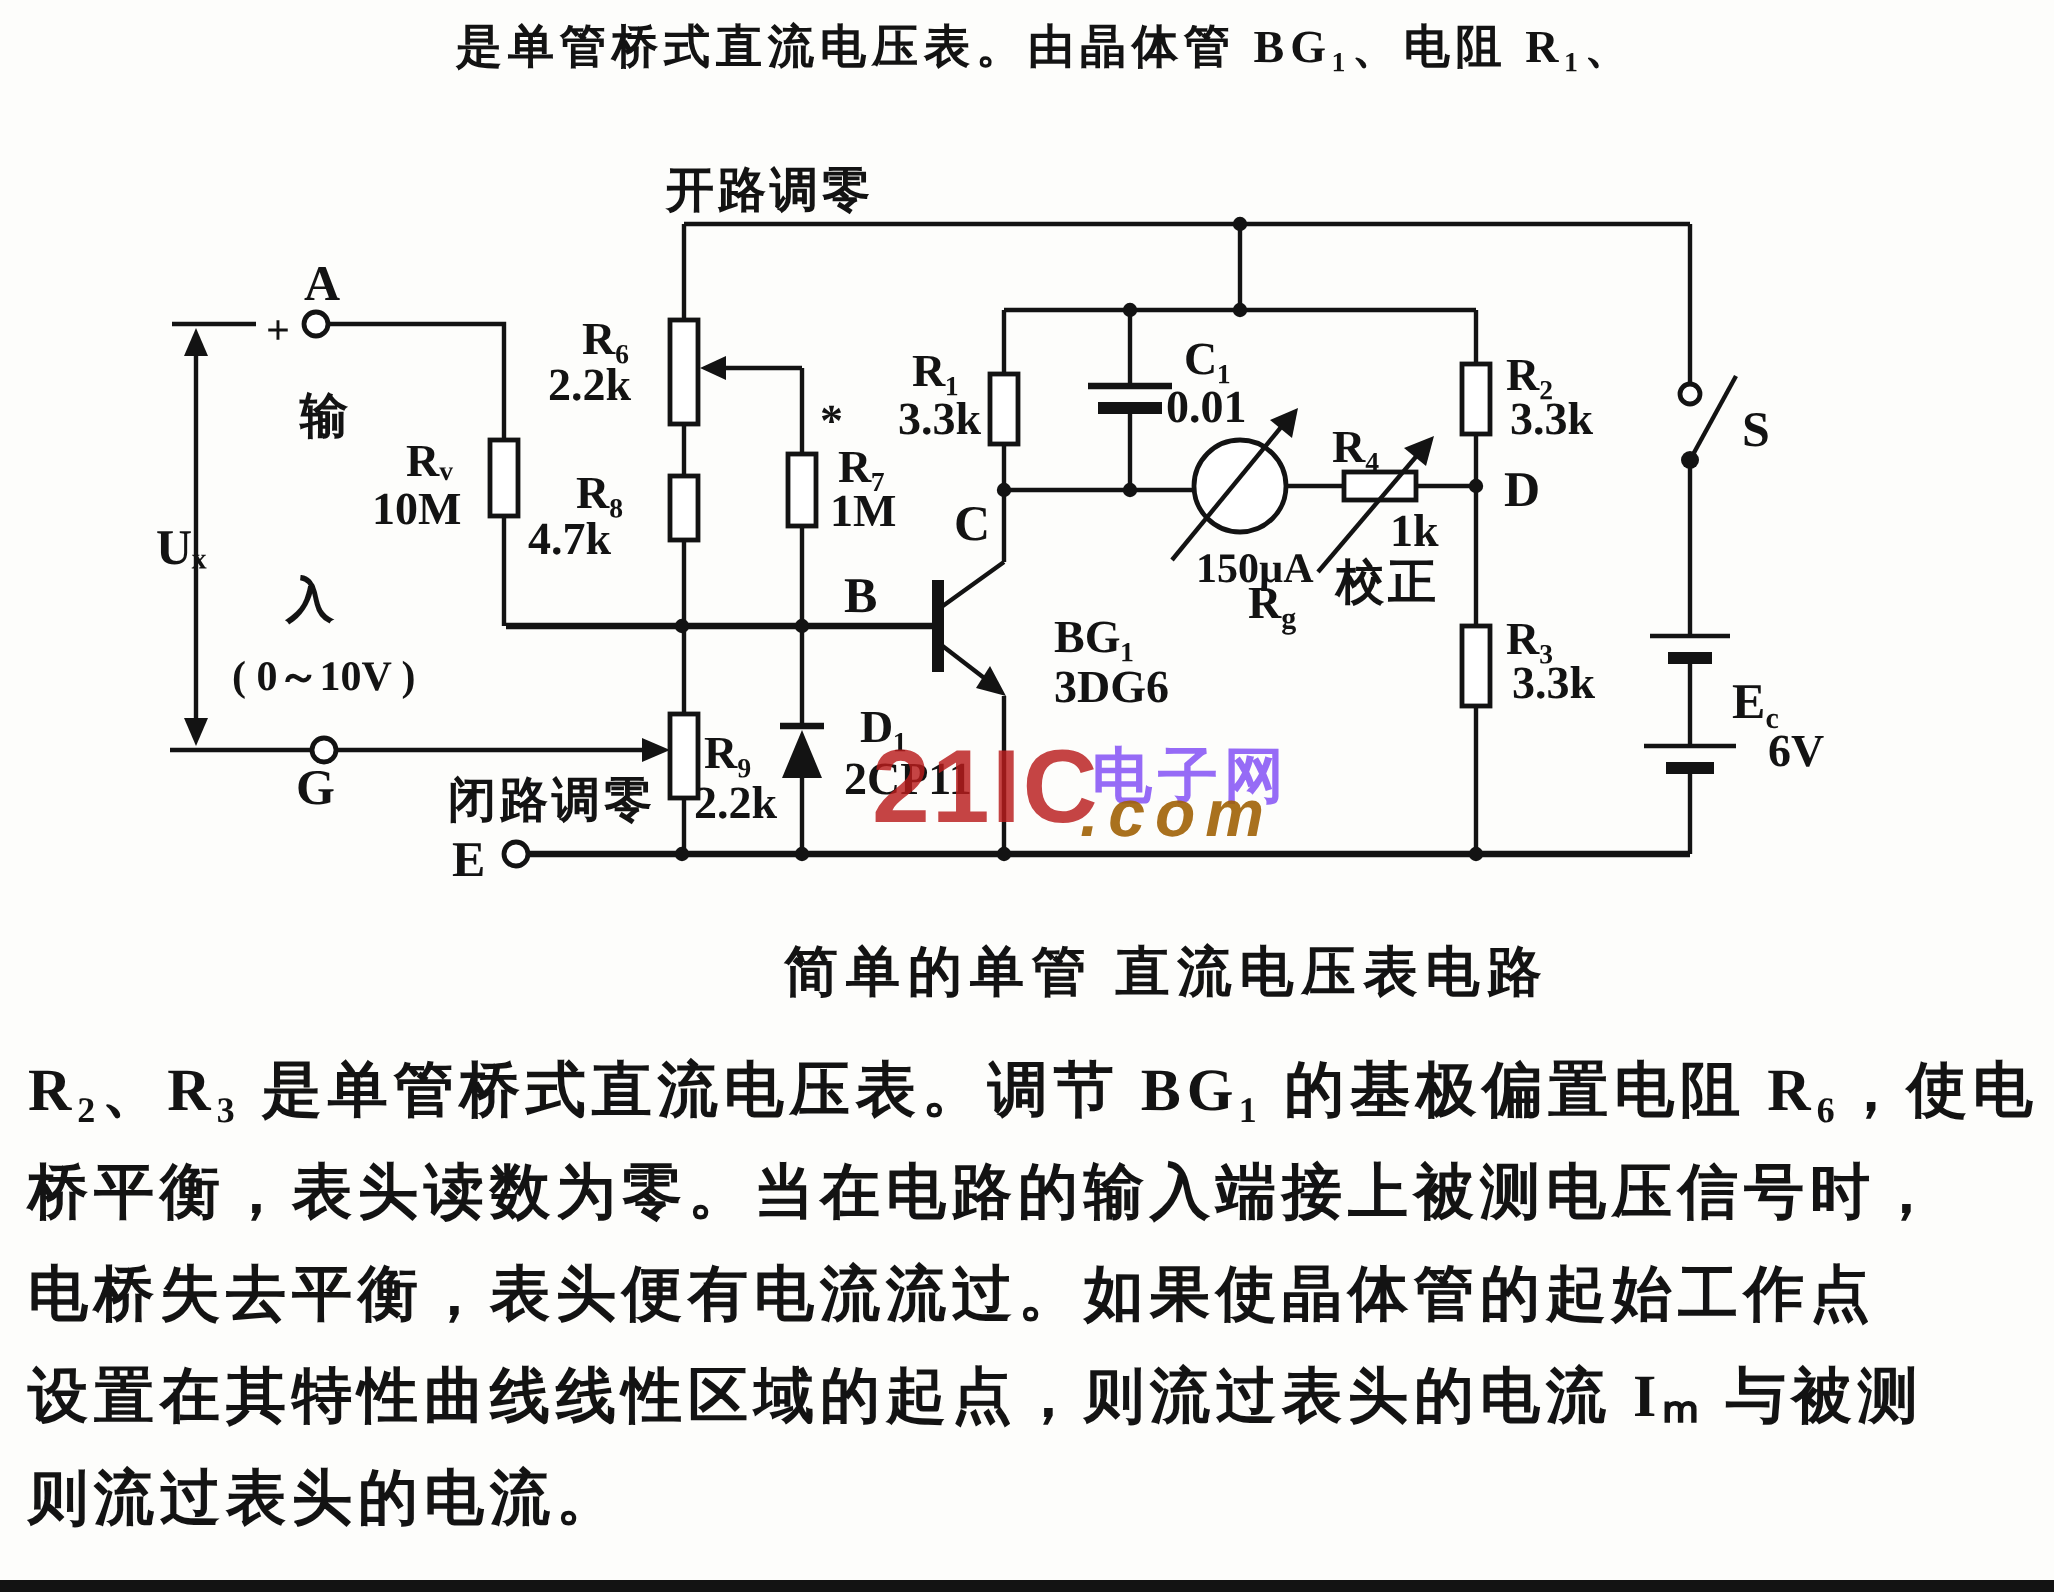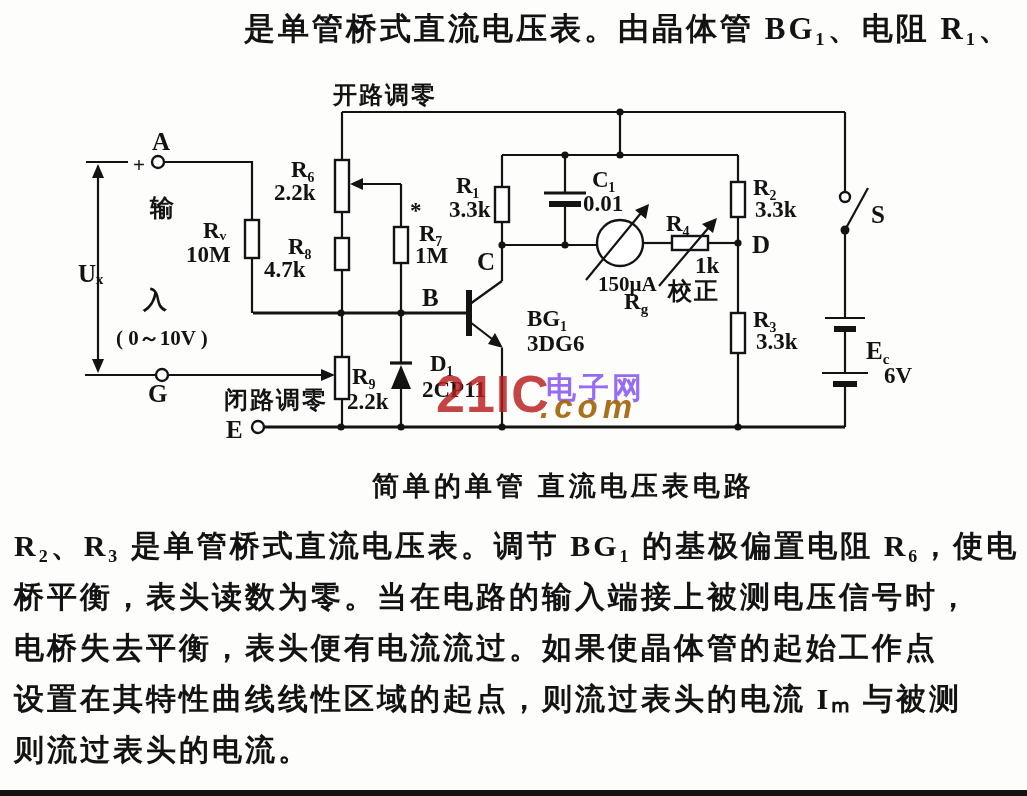--- a/index.html
+++ b/index.html
@@ -1,25 +1,25 @@
 <!DOCTYPE html>
 <html><head>
 <meta charset="utf-8">
 <style>
   html,body{margin:0;padding:0;}
   body{
     width:1027px;height:796px;position:relative;background:#fdfdfb;
     font-family:"Liberation Serif", serif;color:#131313;overflow:hidden;
   }
   .intro{
-    position:absolute;left:244px;top:8px;font-size:31px;letter-spacing:3px;
+    position:absolute;left:228px;top:8px;font-size:23px;letter-spacing:3px;
     white-space:nowrap;font-weight:bold;
   }
   .caption{
-    position:absolute;left:372px;top:468px;font-size:27px;letter-spacing:4px;
+    position:absolute;left:392px;top:468px;font-size:27px;letter-spacing:4px;
     white-space:nowrap;font-weight:bold;text-align:right;
   }
   .bodytext{
     position:absolute;left:14px;top:520px;width:1005px;
     font-size:30px;line-height:51px;letter-spacing:3px;font-weight:bold;
   }
   .bodytext div{white-space:nowrap;}
   svg.circuit{position:absolute;left:0;top:0;}
   .w{stroke:#131313;stroke-width:2.2;fill:none;}
   .w3{stroke:#131313;stroke-width:3.2;fill:none;}

